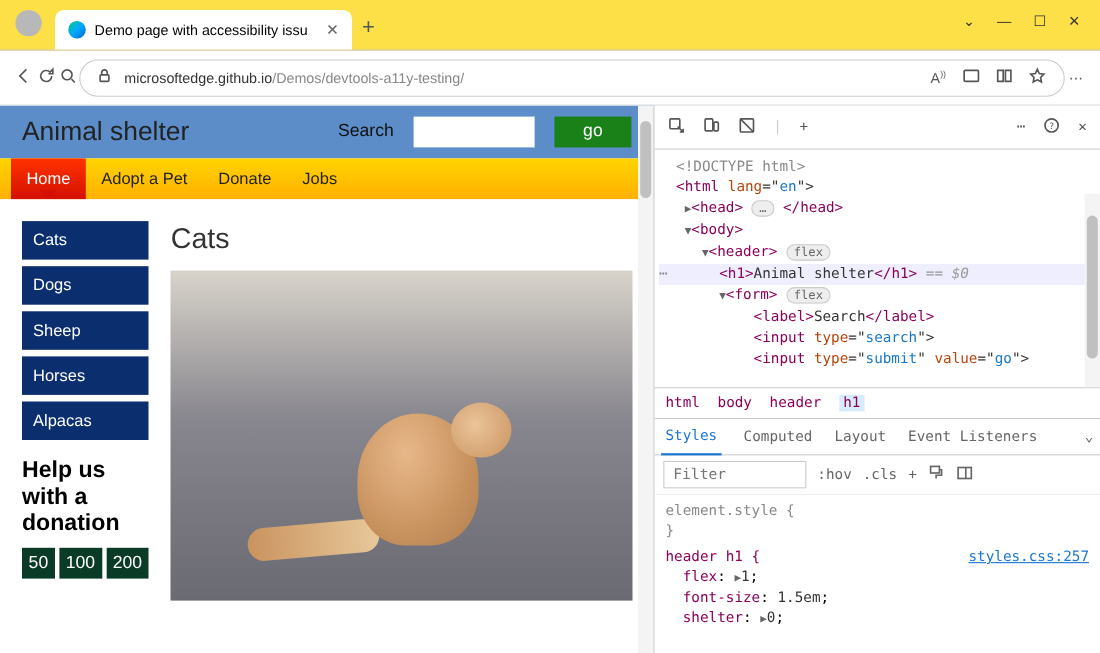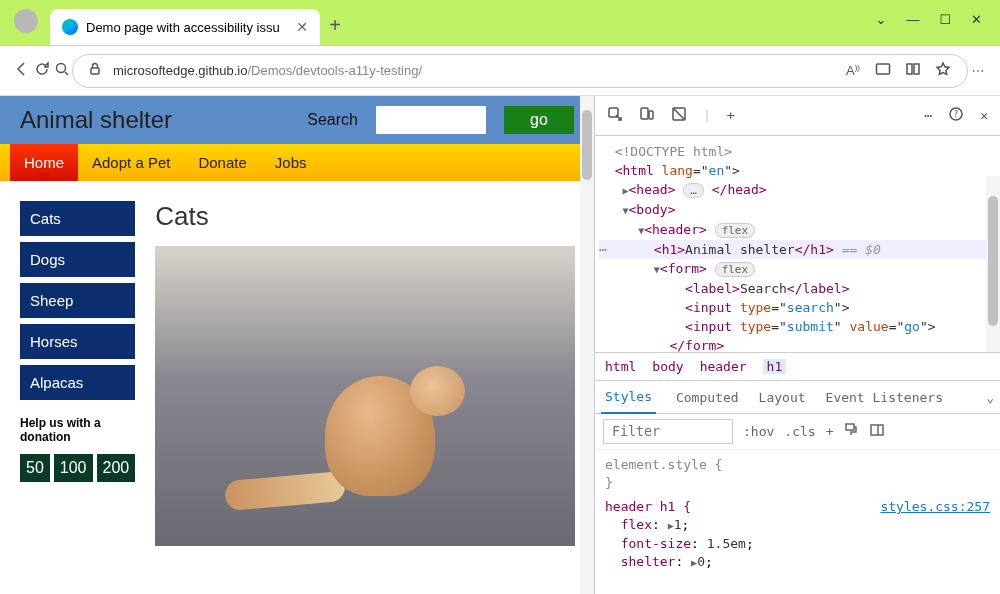--- a/index.html
+++ b/index.html
@@ -1,17 +1,17 @@
 <!DOCTYPE html>
 <html><head>
 <meta charset="utf-8">
 <style>
 *{box-sizing:border-box;margin:0;padding:0}
 body{font-family:"Segoe UI",Arial,sans-serif;font-size:13px;background:#fff;overflow:hidden;width:1000px;height:594px}
-.titlebar{height:46px;background:#bef264;display:flex;align-items:flex-end;padding-left:8px;border-bottom:1px solid #ccc}
+.titlebar{height:46px;background:#fde047;display:flex;align-items:flex-end;padding-left:8px;border-bottom:1px solid #ccc}
 .avatar{width:24px;height:24px;background:#b8b8b8;border-radius:50%;margin:0 12px 12px 6px}
 .tab{background:#fff;border-radius:8px 8px 0 0;height:36px;display:flex;align-items:center;padding:0 12px;gap:8px;min-width:270px}
 .edge-ico{width:16px;height:16px;background:linear-gradient(135deg,#0c7 0%,#0af 50%,#06c 100%);border-radius:50%}
 .tabx{margin-left:auto;color:#666;font-size:14px}
 .newtab{width:30px;text-align:center;color:#555;font-size:20px;margin-bottom:8px}
 .winctl{margin-left:auto;display:flex;gap:20px;padding:0 18px 18px 0;color:#333}
 .winctl span{font-size:13px}
 .toolbar{height:50px;display:flex;align-items:center;padding:0 12px;border-bottom:1px solid #ddd}
 .tbtn{color:#555;width:20px;text-align:center}
 .urlbar{flex:1;height:34px;border:1px solid #ccc;border-radius:17px;display:flex;align-items:center;padding:0 14px;gap:10px;color:#555}
@@ -24,21 +24,21 @@
 .pghdr label{font-size:16px;color:#111}
 .pghdr input[type=text]{width:110px;height:28px;border:none}
 .gobtn{background:#1a8018;color:#fff;border:none;width:70px;height:28px;font-size:16px}
 .pgnav{background:linear-gradient(#ffd400,#ffb000);display:flex;padding:0 10px}
 .pgnav a{padding:10px 14px;font-size:15px;color:#222}
 .pgnav a.act{background:linear-gradient(#ff3200,#d41000);color:#fff;position:relative}
 .pgnav a.act:after{content:"";position:absolute;bottom:-8px;left:50%;margin-left:-8px;border:8px solid transparent;border-top-color:#d41000}
 .pgbody{display:flex;padding:20px;gap:20px}
 .side{width:120px}
 .side a{display:block;background:#0a2e6e;color:#fff;padding:9px 10px;margin-bottom:6px;font-size:15px}
-.side h3{font-size:12px;margin:16px 0 10px}
+.side h3{font-size:21px;margin:16px 0 10px}
 .dons{display:flex;gap:4px}
 .dons span{background:#0a3b26;color:#fff;padding:5px 6px;font-size:16px}
 .main h2{font-size:26px;font-weight:400;margin-bottom:14px;color:#333}
 .catimg{width:420px;height:300px;background:linear-gradient(180deg,#d8d3ca 0%,#88868e 45%,#6a6a72 100%);position:relative;overflow:hidden}
 .cat{position:absolute;left:140px;top:110px;width:180px;height:170px}
 .catbody{position:absolute;width:110px;height:120px;background:radial-gradient(ellipse at 40% 30%,#e8b88a,#c9935f 60%,#b07e4e);border-radius:50% 50% 40% 40%;left:30px;top:20px}
 .cathead{position:absolute;width:55px;height:50px;background:radial-gradient(circle at 40% 40%,#eac499,#c99360);border-radius:50%;left:115px;top:10px}
 .cattail{position:absolute;width:120px;height:30px;background:linear-gradient(90deg,#c9935f,#e8c89a);border-radius:15px;left:-70px;top:120px;transform:rotate(-5deg)}
 .dev{flex:1;border-left:1px solid #ccc;display:flex;flex-direction:column;font-family:Consolas,monospace;font-size:13px;position:relative}
 .devtop{height:40px;border-bottom:1px solid #ccc;display:flex;align-items:center;padding:0 12px;gap:16px;color:#555}
@@ -191,21 +191,20 @@
       <div class="ln">  <span class="cmt">&lt;!DOCTYPE html&gt;</span></div>
       <div class="ln">  <span class="tag">&lt;</span><span class="tag">html</span><span class="attr"> lang</span><span>="</span><span class="val">en</span><span>"&gt;</span></div>
       <div class="ln">   <span class="tri">▶</span><span class="tag">&lt;</span><span class="tag">head</span><span class="tag">&gt; </span><span class="pill">…</span><span class="tag"> &lt;/</span><span class="tag">head</span><span class="tag">&gt;</span></div>
       <div class="ln">   <span class="tri">▼</span><span class="tag">&lt;</span><span class="tag">body</span><span class="tag">&gt;</span></div>
       <div class="ln">     <span class="tri">▼</span><span class="tag">&lt;</span><span class="tag">header</span><span class="tag">&gt;</span> <span class="pill">flex</span></div>
       <div class="ln hl"><span class="cmt">⋯</span>      <span class="tag">&lt;</span><span class="tag">h1</span><span class="tag">&gt;</span><span class="txt">Animal shelter</span><span class="tag">&lt;/</span><span class="tag">h1</span><span class="tag">&gt;</span><span class="sel"> == $0</span></div>
       <div class="ln">       <span class="tri">▼</span><span class="tag">&lt;</span><span class="tag">form</span><span class="tag">&gt;</span> <span class="pill">flex</span></div>
       <div class="ln">           <span class="tag">&lt;</span><span class="tag">label</span><span class="tag">&gt;</span><span class="txt">Search</span><span class="tag">&lt;/</span><span class="tag">label</span><span class="tag">&gt;</span></div>
       <div class="ln">           <span class="tag">&lt;</span><span class="tag">input</span><span class="attr"> type</span><span>="</span><span class="val">search</span><span>"&gt;</span></div>
       <div class="ln">           <span class="tag">&lt;</span><span class="tag">input</span><span class="attr"> type</span><span>="</span><span class="val">submit</span><span>" </span><span class="attr">value</span><span>="</span><span class="val">go</span><span>"&gt;</span></div>
-      <div class="ln">         <span class="tag">&lt;/</span><span class="tag">form</span><span class="tag">&gt;</span></div>
 
       <div class="scrl"></div>
     </div>
     <div class="crumb">
       <span>html</span>
       <span>body</span>
       <span>header</span>
       <span class="act">h1</span>
     </div>
     <div class="stabs">

